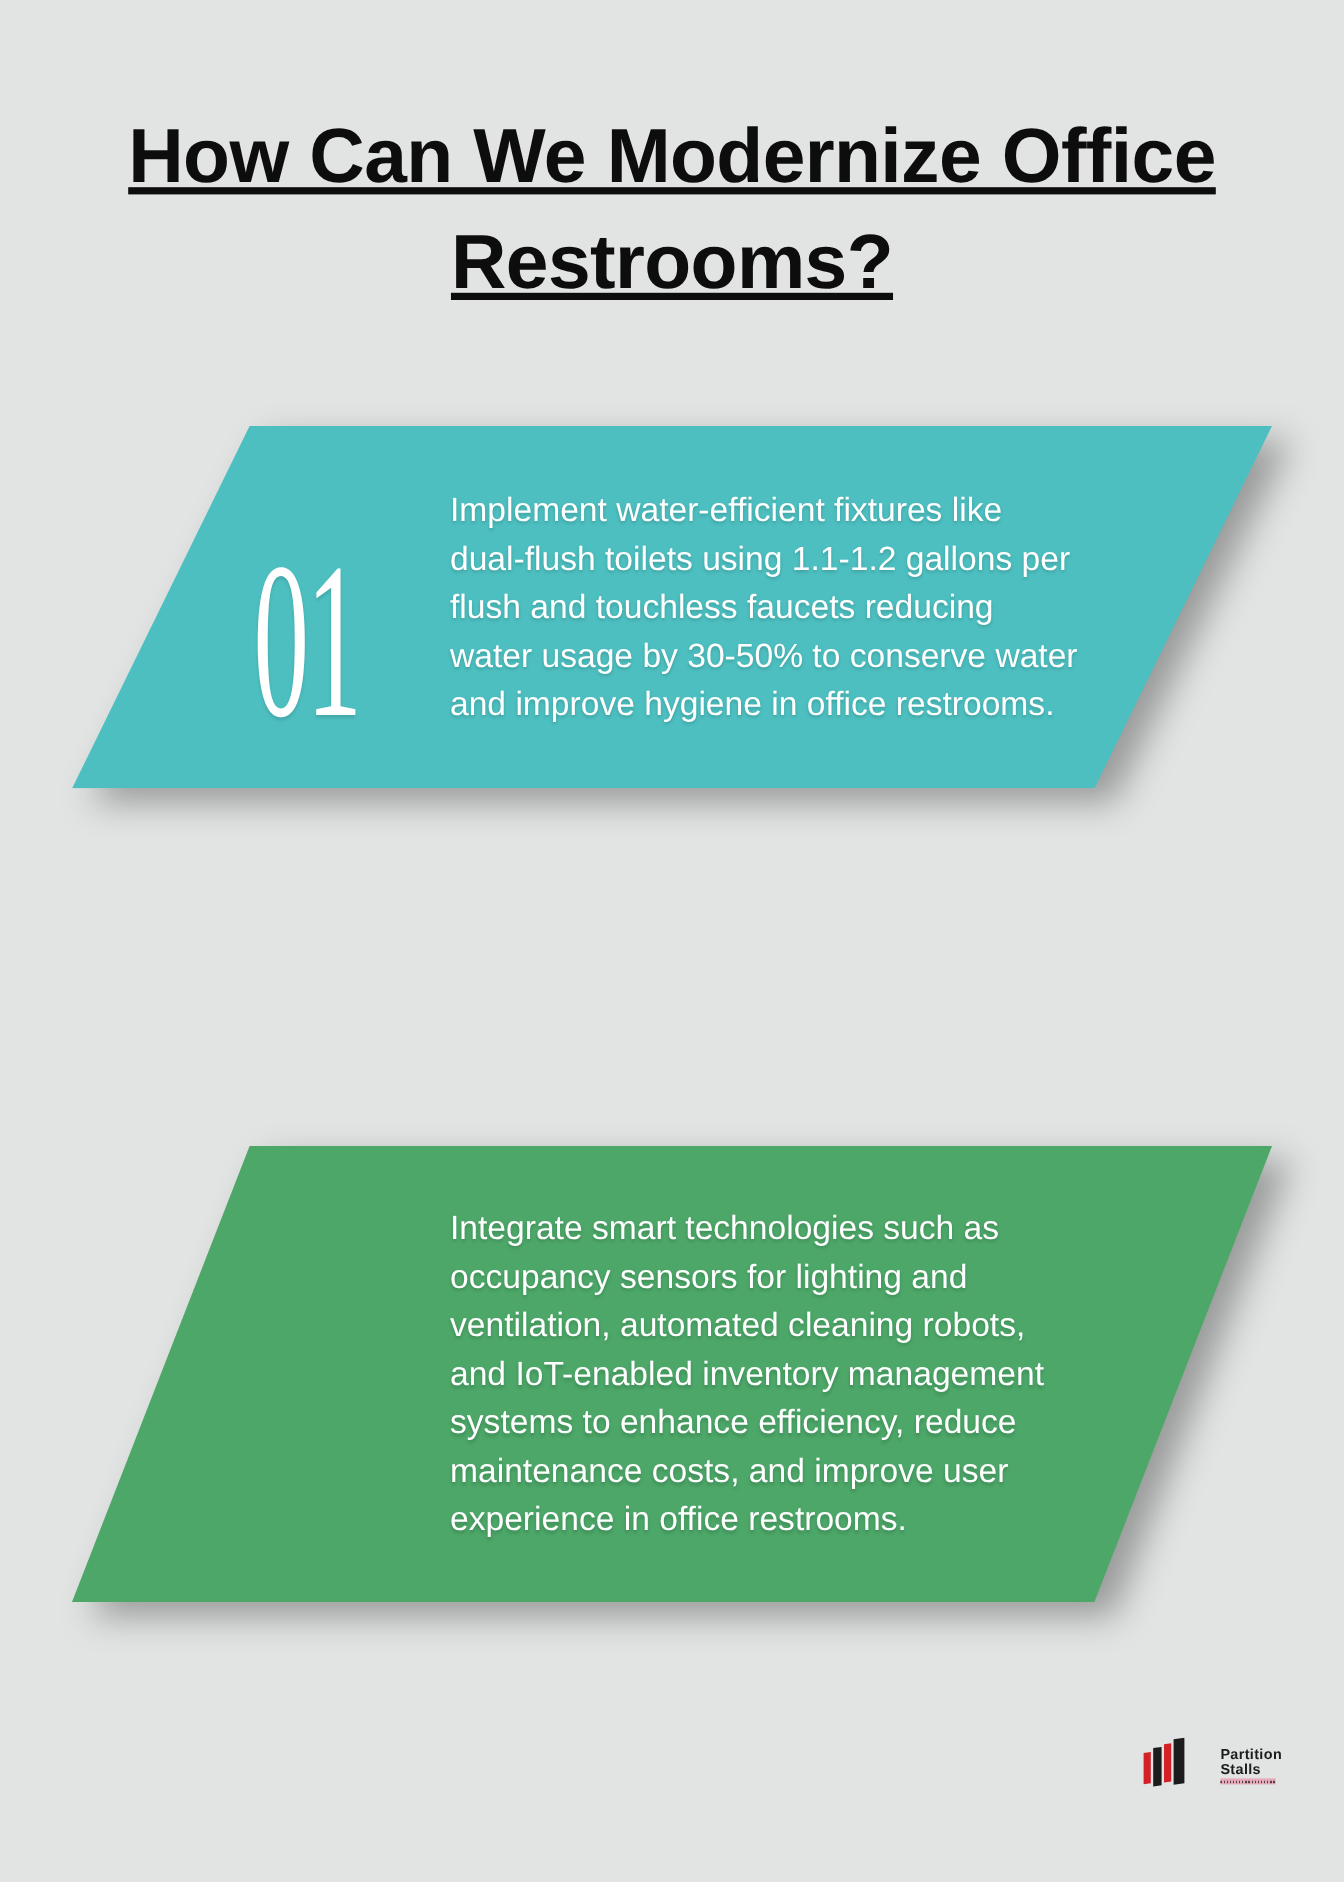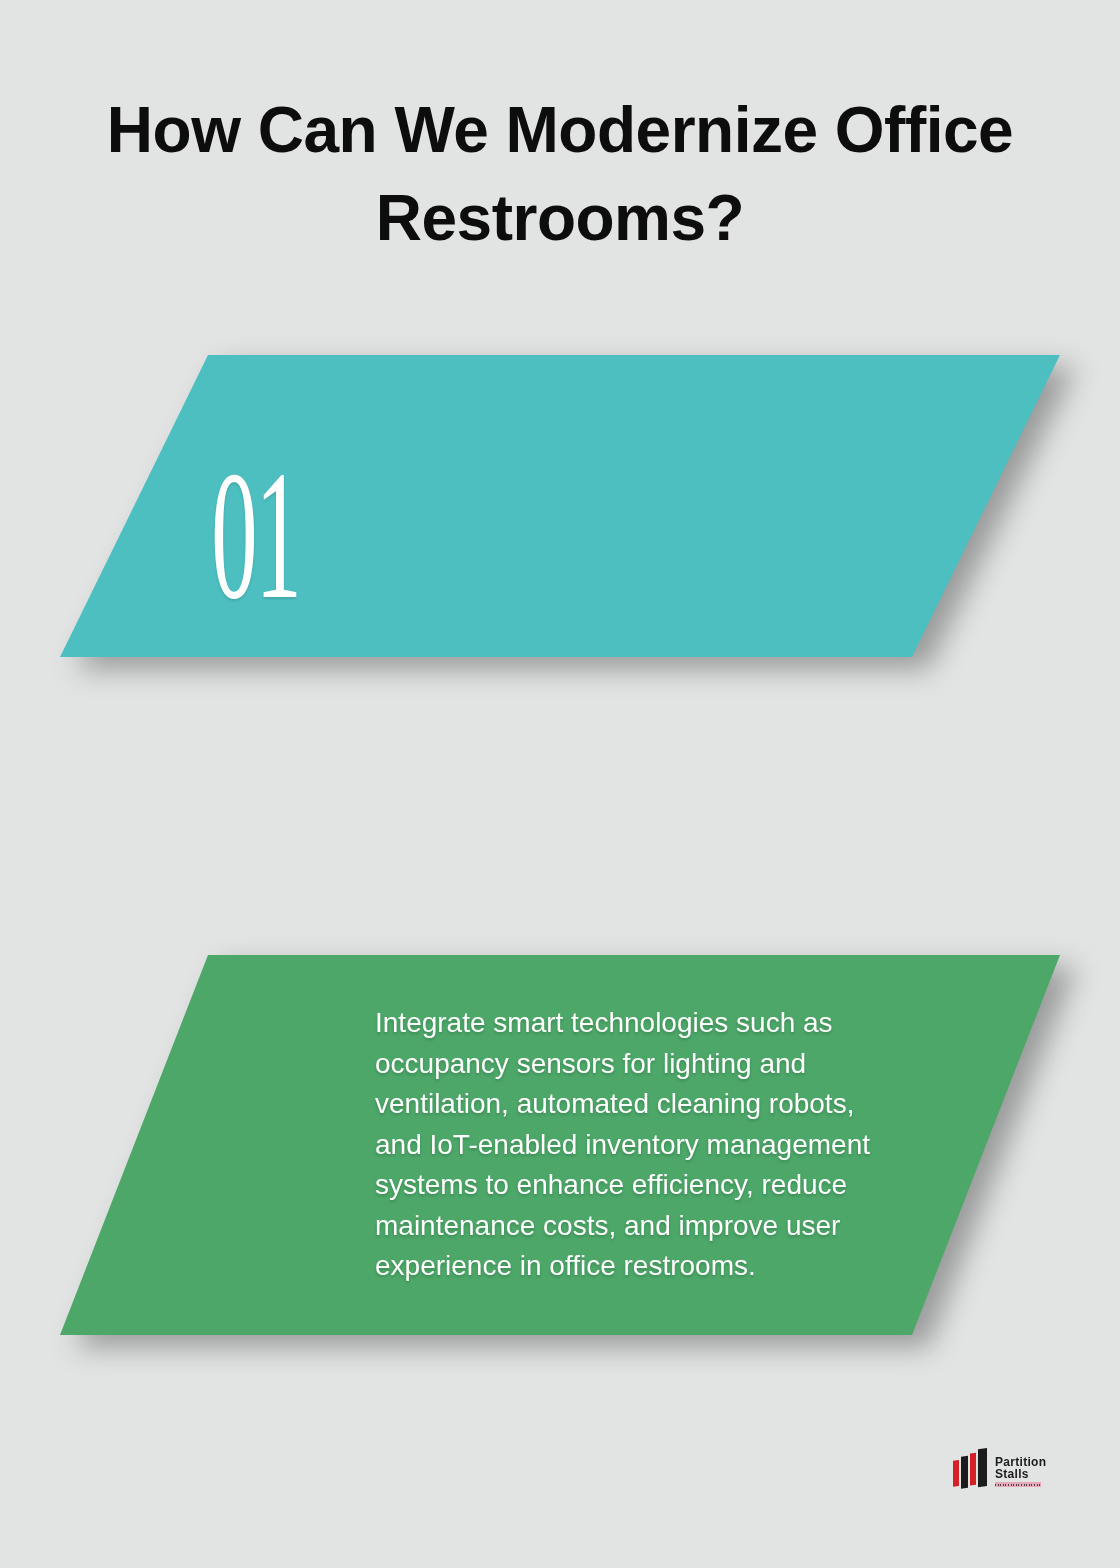--- a/index.html
+++ b/index.html
@@ -28,20 +28,21 @@
     width: 100%;
     padding: 0 40px;
     box-sizing: border-box;
     margin: 0;
     text-align: center;
     font-size: 64px;
     line-height: 88px;
     font-weight: 700;
     letter-spacing: -0.5px;
     color: var(--title-text, #0d0d0d);
+    text-decoration: underline;
   }
 
   
   .step-wrap {
     position: absolute;
     left: 60px;
     width: 1000px;
     filter: drop-shadow(16px 12px 14px rgba(0,0,0,0.32));
   }
   .wrap-1 { top: 355px; height: 302px; }
@@ -93,21 +94,21 @@
     text-shadow: 0 2px 3px rgba(0,0,0,0.18);
   }
 
   
   .logo {
     position: absolute;
     left: 951px;
     top: 1448px;
     display: flex;
     align-items: flex-start;
-    gap: 2px;
+    gap: 24px;
   }
   .logo-icon { width: 42px; height: 44px; }
   .bar-red   { fill: var(--logo-red,   #d42127); }
   .bar-black { fill: var(--logo-black, #1c1c1c); }
   .logo-text {
     display: flex;
     flex-direction: column;
     padding-top: 8px;
   }
   .logo-name {
@@ -139,20 +140,21 @@
       <p class="step-text">Integrate smart technologies such as occupancy sensors for lighting and ventilation, automated cleaning robots, and IoT-enabled inventory management systems to enhance efficiency, reduce maintenance costs, and improve user experience in office restrooms.</p>
     </div>
   </div>
 
 
   <div class="step-wrap wrap-1">
     <div class="step step-teal">
       <div class="step-number">
         <span class="num">01</span>
       </div>
+      <p class="step-text">Implement water-efficient fixtures like dual-flush toilets using 1.1-1.2 gallons per flush and touchless faucets reducing water usage by 30-50% to conserve water and improve hygiene in office restrooms.</p>
     </div>
   </div>
 
   <div class="logo">
     <svg class="logo-icon" viewBox="0 0 40 44" xmlns="http://www.w3.org/2000/svg">
       <g transform="skewY(-8)">
         <rect class="bar-red" x="1" y="13" width="6" height="26"></rect>
         <rect class="bar-black" x="9" y="10" width="7" height="32"></rect>
         <rect class="bar-red" x="18" y="8" width="6" height="32"></rect>
         <rect class="bar-black" x="26" y="5" width="9" height="38"></rect>

